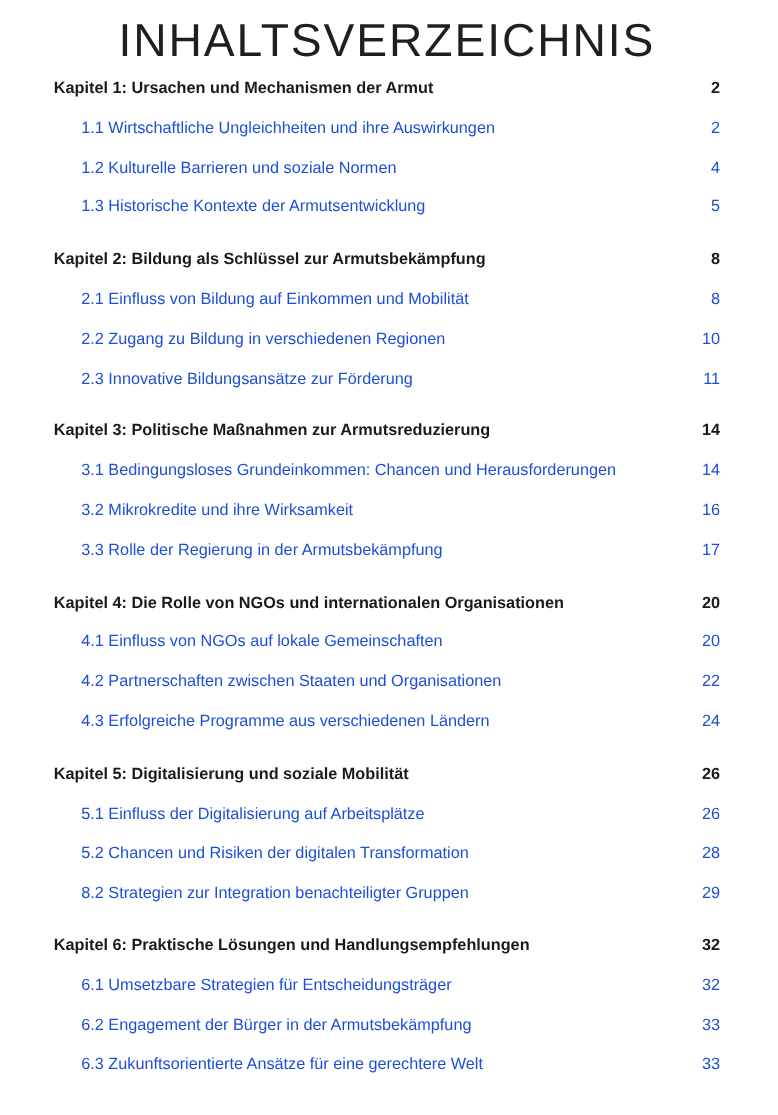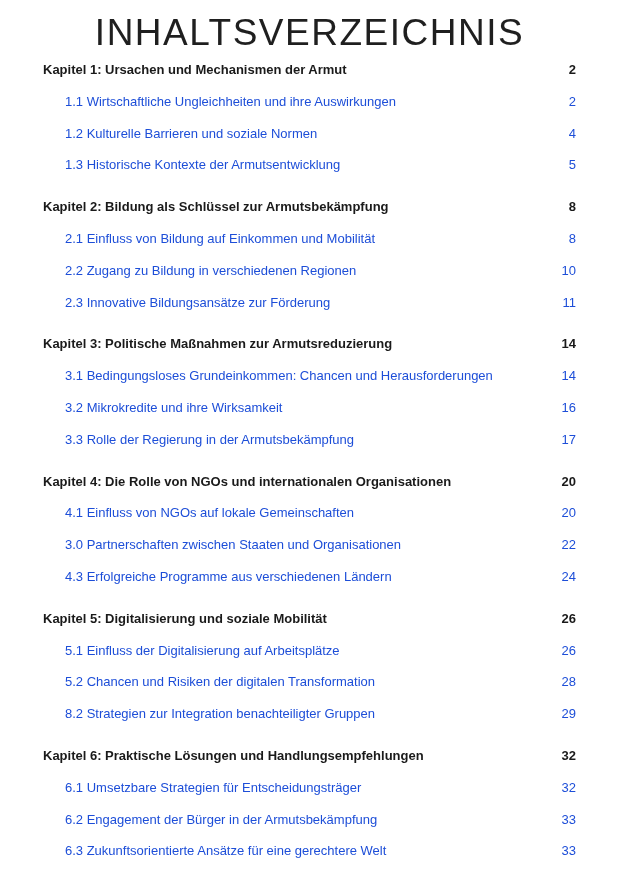--- a/index.html
+++ b/index.html
@@ -107,21 +107,21 @@
       <section class="toc-section">
         <div class="row chapter">
           <span class="label">Kapitel 4: Die Rolle von NGOs und internationalen Organisationen</span>
           <span class="page-num">20</span>
         </div>
         <div class="row entry">
           <span class="label">4.1 Einfluss von NGOs auf lokale Gemeinschaften</span>
           <span class="page-num">20</span>
         </div>
         <div class="row entry">
-          <span class="label">3.0 Partnerschaften zwischen Staaten und Organisationen</span>
+          <span class="label">4.2 Partnerschaften zwischen Staaten und Organisationen</span>
           <span class="page-num">22</span>
         </div>
         <div class="row entry">
           <span class="label">4.3 Erfolgreiche Programme aus verschiedenen Ländern</span>
           <span class="page-num">24</span>
         </div>
       </section>
       <section class="toc-section">
         <div class="row chapter">
           <span class="label">Kapitel 5: Digitalisierung und soziale Mobilität</span>

